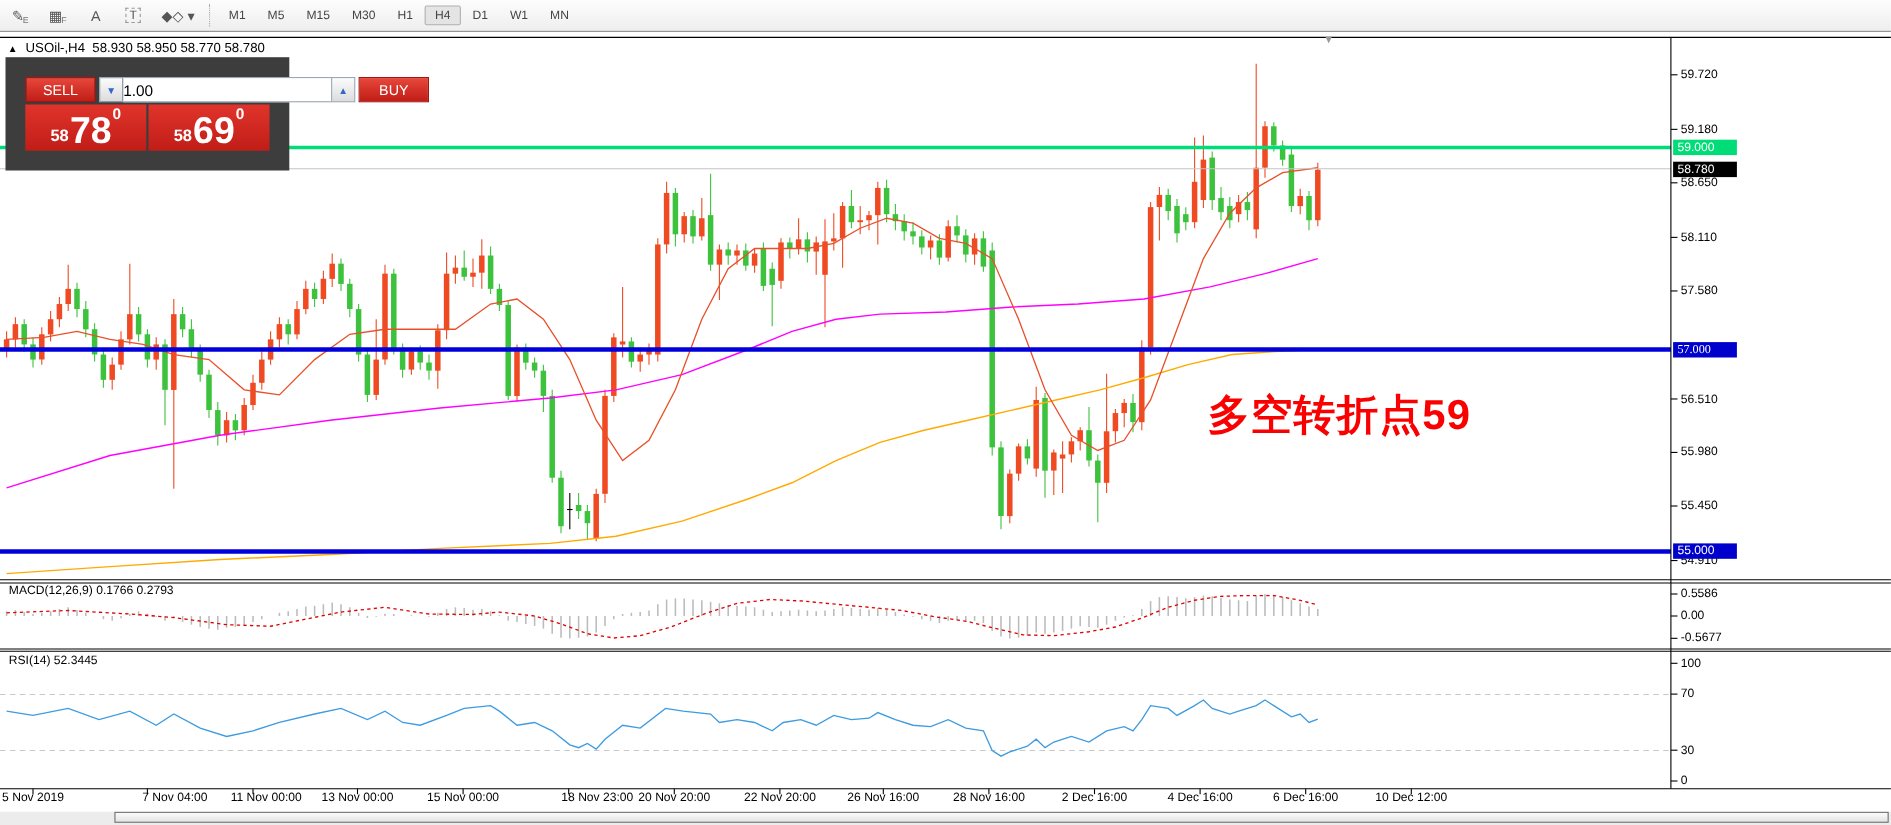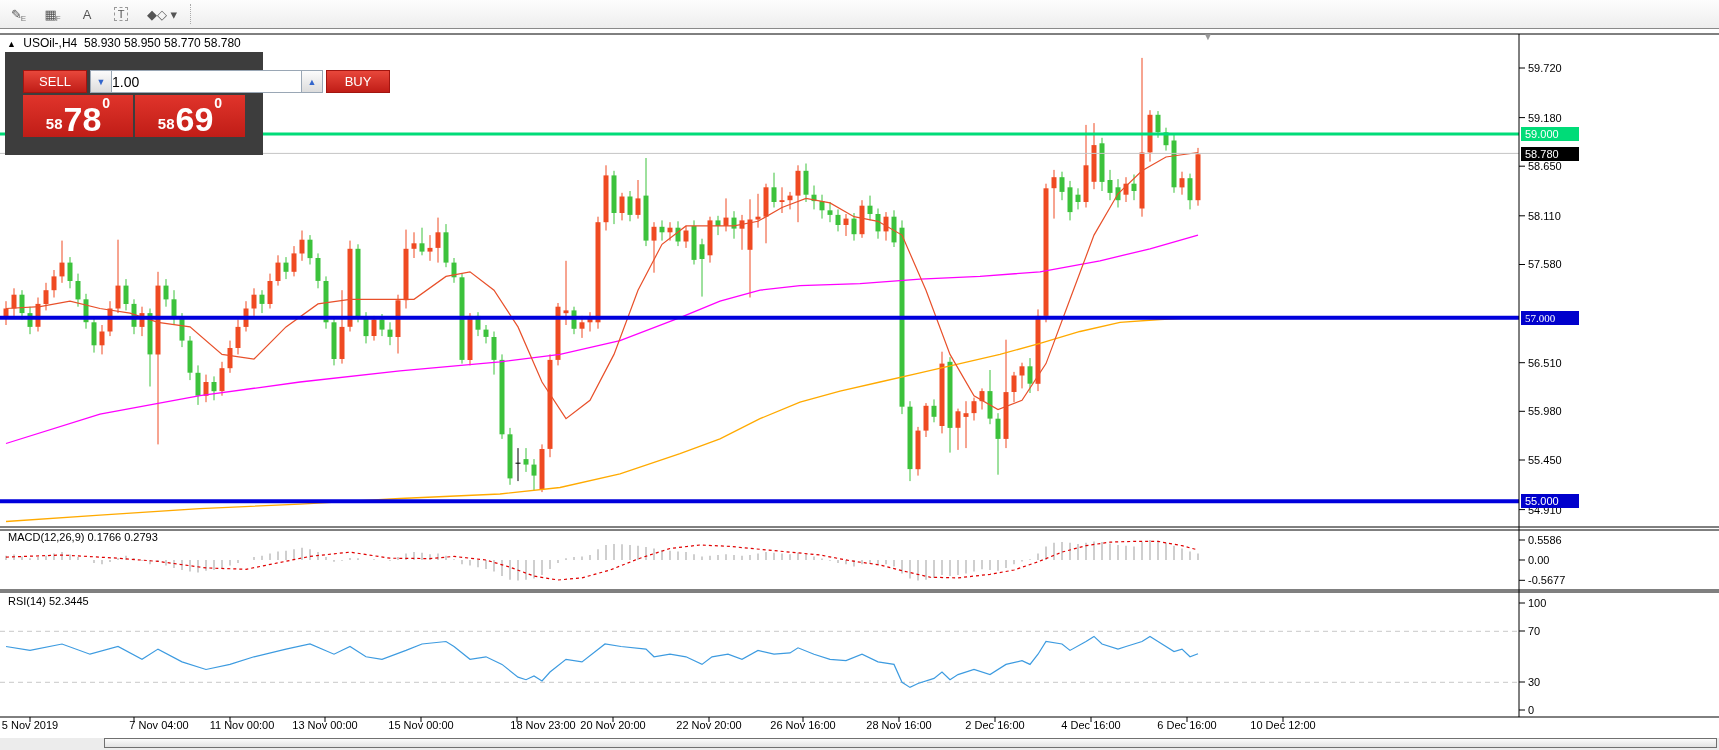--- a/index.html
+++ b/index.html
@@ -558,20 +558,31 @@
 
   <div id="toolbar">
     <span class="tb-icon">✎<span class="sub">E</span></span>
     <span class="tb-icon">▦<span class="sub">F</span></span>
     <span class="tb-icon">A</span>
     <span class="tb-icon">
         <span class="tbox">T</span>
       </span>
     <span class="tb-icon" style="width:44px">◆◇ ▾</span>
     <span class="tb-sep"></span>
+    <span id="tf-buttons" style="display:flex">
+        <span class="tf-btn">M1</span>
+        <span class="tf-btn">M5</span>
+        <span class="tf-btn">M15</span>
+        <span class="tf-btn">M30</span>
+        <span class="tf-btn">H1</span>
+        <span class="tf-btn active">H4</span>
+        <span class="tf-btn">D1</span>
+        <span class="tf-btn">W1</span>
+        <span class="tf-btn">MN</span>
+      </span>
   </div>
 
   <div id="symbol-bar">
     <span class="tri">▲</span>
     <span>USOil-,H4</span>&nbsp;
     <span>58.930</span>
     <span>58.950</span>
     <span>58.770</span>
     <span>58.780</span>
   </div>
@@ -595,20 +606,21 @@
       <div class="price-box">
         <span class="pb-small">58</span>
         <span class="pb-big">69</span>
         <span class="pb-sup">0</span>
       </div>
     </div>
   </div>
 
   <div id="macd-label">MACD(12,26,9) 0.1766 0.2793</div>
   <div id="rsi-label">RSI(14) 52.3445</div>
+  <div id="annotation">多空转折点59</div>
   <div id="shift-marker">▼</div>
 
   <div id="price-axis">
       <div class="ax-lab" style="top: 68px; color: rgb(0, 0, 0);">59.720</div>
       <div class="ax-lab" style="top: 117.572px; color: rgb(0, 0, 0);">59.180</div>
       <div class="ax-lab" style="top: 166.226px; color: rgb(0, 0, 0);">58.650</div>
       <div class="ax-lab" style="top: 215.798px; color: rgb(0, 0, 0);">58.110</div>
       <div class="ax-lab" style="top: 264.452px; color: rgb(0, 0, 0);">57.580</div>
       <div class="ax-lab" style="top: 362.678px; color: rgb(0, 0, 0);">56.510</div>
       <div class="ax-lab" style="top: 411.332px; color: rgb(0, 0, 0);">55.980</div>

